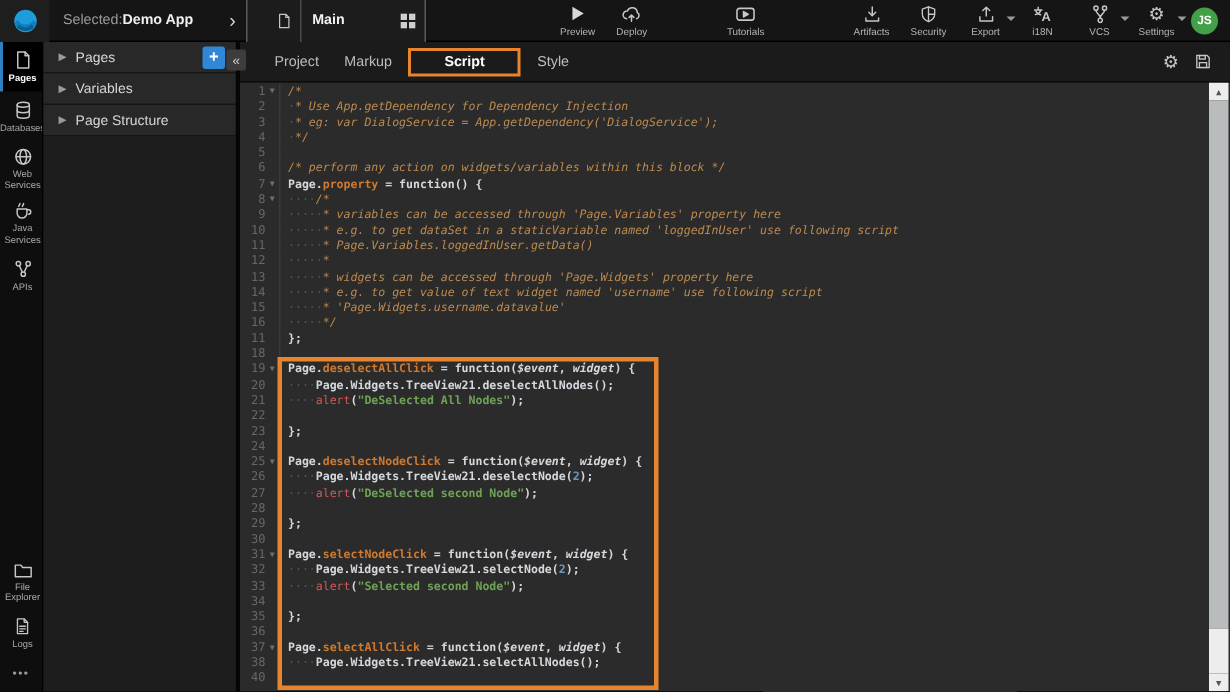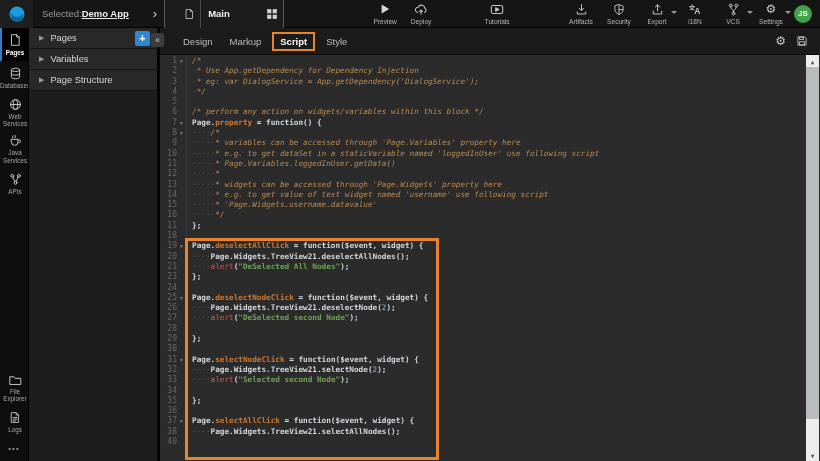--- a/index.html
+++ b/index.html
@@ -4,21 +4,21 @@
 <style>
   * { margin:0; padding:0; box-sizing:border-box; }
   html,body { background:#000; }
   .app { width:820px; height:461px; position:relative; overflow:hidden;
          font-family:"Liberation Sans", sans-serif; background:#151515; color:#ccc; }
 
   
   .topbar { height:28px; display:flex; align-items:center; background:#151515; border-bottom:1px solid #000; }
   .logo-tile { width:33px; height:28px; background:#1e1e1e; display:flex; align-items:center; justify-content:center; flex:none; }
   .project { margin-left:9px; font-size:9.5px; color:#9a9a9a; white-space:nowrap; }
-  .project b { color:#f0f0f0; font-weight:bold;text-decoration:underline; }
+  .project b { color:#f0f0f0; font-weight:bold; }
   .bc-chev { margin-left:24px; color:#d5d5d5; font-size:13px; line-height:1; }
   .page-select { margin-left:7px; width:120px; height:39px; border:1px solid #5a5a5a; background:#1c1c1c;
                  display:flex; align-items:center;padding-left:14px; }
   .ps-doc { width:22px; height:100%; border-right:1px solid #4a4a4a; display:flex; align-items:center; justify-content:center; }
   .ps-label { flex:1; padding-left:7px; font-size:9.5px; font-weight:bold; color:#f2f2f2; }
   .ps-grid { width:22px; display:flex; align-items:center; justify-content:center; }
   .tb-group { display:flex; align-items:flex-start; }
   .tb-left { margin-left:88px; gap:10px; }
   .tb-right { margin-left:auto; gap:12px; margin-right:6px; }
   .tb-btn { display:flex; flex-direction:column; align-items:center; min-width:26px; cursor:pointer; position:relative; }
@@ -56,34 +56,34 @@
   .pn-collapse { position:absolute; left:122px; top:5px; width:13px; height:14px; background:#3d3d3d; color:#cfcfcf;
                  font-size:9px; display:flex; align-items:center; justify-content:center; border-radius:2px; z-index:6; cursor:pointer; }
 
   .divider { width:3px; background:#060606; flex:none; }
 
   
   .editor { flex:1; display:flex; flex-direction:column; background:#2b2b2b; min-width:0; }
   .tabbar { height:27px; background:#1b1b1b; border-bottom:1px solid #0c0c0c; display:flex; align-items:center;
             padding-left:23px; flex:none; }
   .tab { font-size:9.5px; color:#bdbdbd; margin-right:17px; padding:3px 0; cursor:pointer; }
-  .tab.active { color:#fff; font-weight:bold; border:2px solid #e8832e; padding:2px 6px; margin-left:-6px; margin-right:11px; }
+  .tab.active { color:#fff; font-weight:bold; border:2px solid #e8832e; padding:2px 22px; margin-left:-6px; margin-right:11px; }
   .tab-tools { margin-left:auto; display:flex; align-items:center; gap:10px; margin-right:12px; }
 
   .code-area { position:relative; flex:1; overflow:hidden; font-family:"DejaVu Sans Mono", monospace; }
   .lines { position:absolute; inset:0; padding-top:1px; }
   .row { display:flex; height:10.3px; line-height:10.3px; white-space:pre; }
   .gutwrap { width:27px; flex:none; display:flex; border-right:1px solid #3a3a3a; }
   .gut { flex:1; text-align:right; color:#64686c; font-size:8px; }
   .fold { width:9px; flex:none; color:#6e6e6e; font-size:5.5px; text-align:center; line-height:11px; }
   .code { padding-left:5px; font-size:7.7px; color:#d4d7dc; font-weight:600; }
   .tk-c { color:#bd8a4e; font-style:italic; font-weight:400; }
   .tk-p { color:#d4d7dc; }
   .tk-fn { color:#d0792f; }
-  .tk-it { }
+  .tk-it { font-style:italic; }
   .tk-al { color:#d15b52; font-weight:400; }
   .tk-s { color:#6ea355; }
   .tk-n { color:#6897bb; }
   .tk-ws { color:#55595c; font-weight:400; }
 
   .hl-box { position:absolute; left:25px; width:254px; border:3px solid #e8832e; z-index:4; pointer-events:none; }
 
   .vscroll { position:absolute; right:1px; top:0; bottom:0; width:13px; display:flex; flex-direction:column; z-index:5; }
   .vs-btn { height:12px; background:#ededed; color:#555; font-size:6px; display:flex; align-items:center; justify-content:center; flex:none; cursor:pointer; }
   .vs-thumb { height:352px; background:#b9bcbd; flex:none; cursor:pointer; }
@@ -305,21 +305,21 @@
           <span class="pn-tri">▶</span>
           <span class="pn-label">Page Structure</span>
         </div>
         <div class="pn-fill"></div>
       </div>
 
     <div class="divider"></div>
 
     <div class="editor">
       <div class="tabbar" id="tabbar">
-        <div class="tab">Design</div>
+        <div class="tab">Project</div>
           <div class="tab">Markup</div>
           <div class="tab active">Script</div>
           <div class="tab">Style</div>
           <div class="tab-tools">
           <span class="ico-gear">⚙</span>
           <span>
             <svg class="ic-svg" width="12" height="12" viewBox="0 0 16 16" fill="none" stroke="#c6c6c6" stroke-width="1.2">
               <path d="M2.5 2.5h9l2 2v9h-11z"></path>
                 <rect x="4.8" y="9" width="6.4" height="4.3"></rect>
                 <rect x="4.8" y="2.8" width="5.2" height="3"></rect>
@@ -343,20 +343,21 @@
             <div class="row"><span class="gutwrap"><span class="gut">12</span><span class="fold"></span></span><span class="code"><span class="tk-ws">·····</span><span class="tk-c">*</span></span></div>
             <div class="row"><span class="gutwrap"><span class="gut">13</span><span class="fold"></span></span><span class="code"><span class="tk-ws">·····</span><span class="tk-c">* widgets can be accessed through 'Page.Widgets' property here</span></span></div>
             <div class="row"><span class="gutwrap"><span class="gut">14</span><span class="fold"></span></span><span class="code"><span class="tk-ws">·····</span><span class="tk-c">* e.g. to get value of text widget named 'username' use following script</span></span></div>
             <div class="row"><span class="gutwrap"><span class="gut">15</span><span class="fold"></span></span><span class="code"><span class="tk-ws">·····</span><span class="tk-c">* 'Page.Widgets.username.datavalue'</span></span></div>
             <div class="row"><span class="gutwrap"><span class="gut">16</span><span class="fold"></span></span><span class="code"><span class="tk-ws">·····</span><span class="tk-c">*/</span></span></div>
             <div class="row"><span class="gutwrap"><span class="gut">11</span><span class="fold"></span></span><span class="code"><span class="tk-p">};</span></span></div>
             <div class="row"><span class="gutwrap"><span class="gut">18</span><span class="fold"></span></span><span class="code"></span></div>
             <div class="row"><span class="gutwrap"><span class="gut">19</span><span class="fold">▼</span></span><span class="code"><span class="tk-p">Page.</span><span class="tk-fn">deselectAllClick</span><span class="tk-p"> = function(</span><span class="tk-it">$event</span><span class="tk-p">, </span><span class="tk-it">widget</span><span class="tk-p">) {</span></span></div>
             <div class="row"><span class="gutwrap"><span class="gut">20</span><span class="fold"></span></span><span class="code"><span class="tk-ws">····</span><span class="tk-p">Page.Widgets.TreeView21.deselectAllNodes();</span></span></div>
             <div class="row"><span class="gutwrap"><span class="gut">21</span><span class="fold"></span></span><span class="code"><span class="tk-ws">····</span><span class="tk-p"></span><span class="tk-al">alert</span><span class="tk-p">(</span><span class="tk-s">"DeSelected All Nodes"</span><span class="tk-p">);</span></span></div>
+            <div class="row"><span class="gutwrap"><span class="gut">22</span><span class="fold"></span></span><span class="code"></span></div>
             <div class="row"><span class="gutwrap"><span class="gut">23</span><span class="fold"></span></span><span class="code"><span class="tk-p">};</span></span></div>
             <div class="row"><span class="gutwrap"><span class="gut">24</span><span class="fold"></span></span><span class="code"></span></div>
             <div class="row"><span class="gutwrap"><span class="gut">25</span><span class="fold">▼</span></span><span class="code"><span class="tk-p">Page.</span><span class="tk-fn">deselectNodeClick</span><span class="tk-p"> = function(</span><span class="tk-it">$event</span><span class="tk-p">, </span><span class="tk-it">widget</span><span class="tk-p">) {</span></span></div>
             <div class="row"><span class="gutwrap"><span class="gut">26</span><span class="fold"></span></span><span class="code"><span class="tk-ws">····</span><span class="tk-p">Page.Widgets.TreeView21.deselectNode(</span><span class="tk-n">2</span><span class="tk-p">);</span></span></div>
             <div class="row"><span class="gutwrap"><span class="gut">27</span><span class="fold"></span></span><span class="code"><span class="tk-ws">····</span><span class="tk-p"></span><span class="tk-al">alert</span><span class="tk-p">(</span><span class="tk-s">"DeSelected second Node"</span><span class="tk-p">);</span></span></div>
             <div class="row"><span class="gutwrap"><span class="gut">28</span><span class="fold"></span></span><span class="code"></span></div>
             <div class="row"><span class="gutwrap"><span class="gut">29</span><span class="fold"></span></span><span class="code"><span class="tk-p">};</span></span></div>
             <div class="row"><span class="gutwrap"><span class="gut">30</span><span class="fold"></span></span><span class="code"></span></div>
             <div class="row"><span class="gutwrap"><span class="gut">31</span><span class="fold">▼</span></span><span class="code"><span class="tk-p">Page.</span><span class="tk-fn">selectNodeClick</span><span class="tk-p"> = function(</span><span class="tk-it">$event</span><span class="tk-p">, </span><span class="tk-it">widget</span><span class="tk-p">) {</span></span></div>
             <div class="row"><span class="gutwrap"><span class="gut">32</span><span class="fold"></span></span><span class="code"><span class="tk-ws">····</span><span class="tk-p">Page.Widgets.TreeView21.selectNode(</span><span class="tk-n">2</span><span class="tk-p">);</span></span></div>

